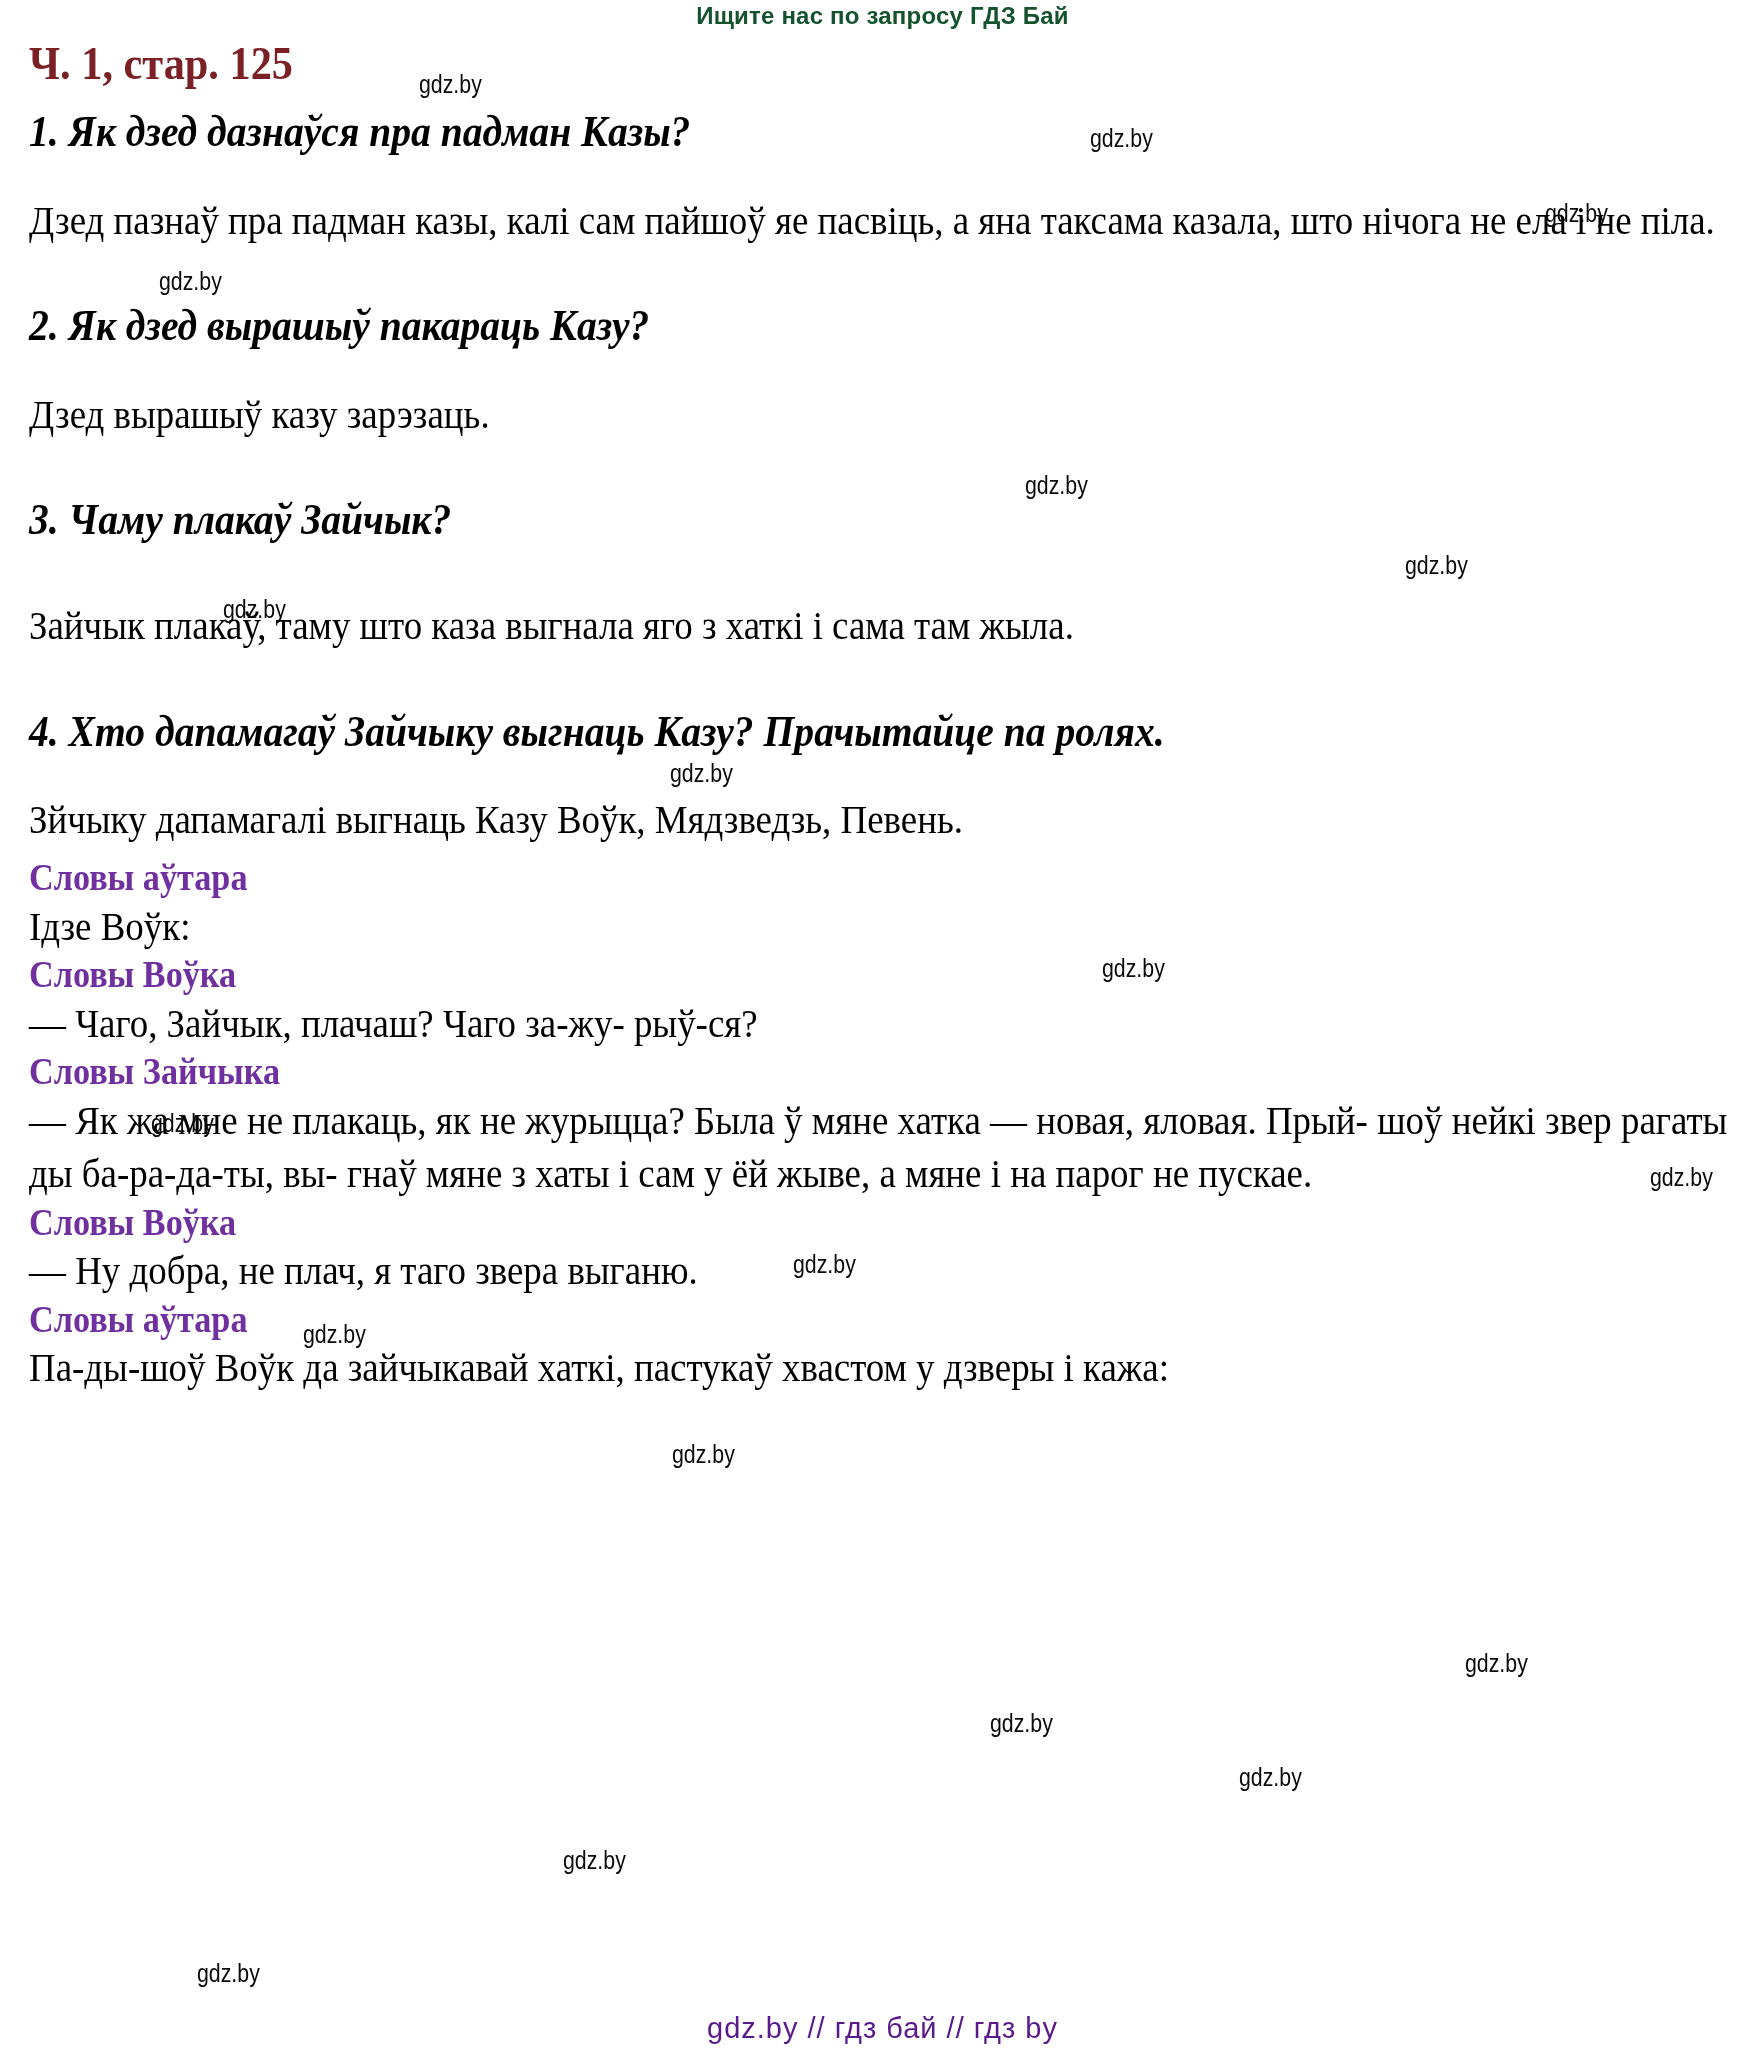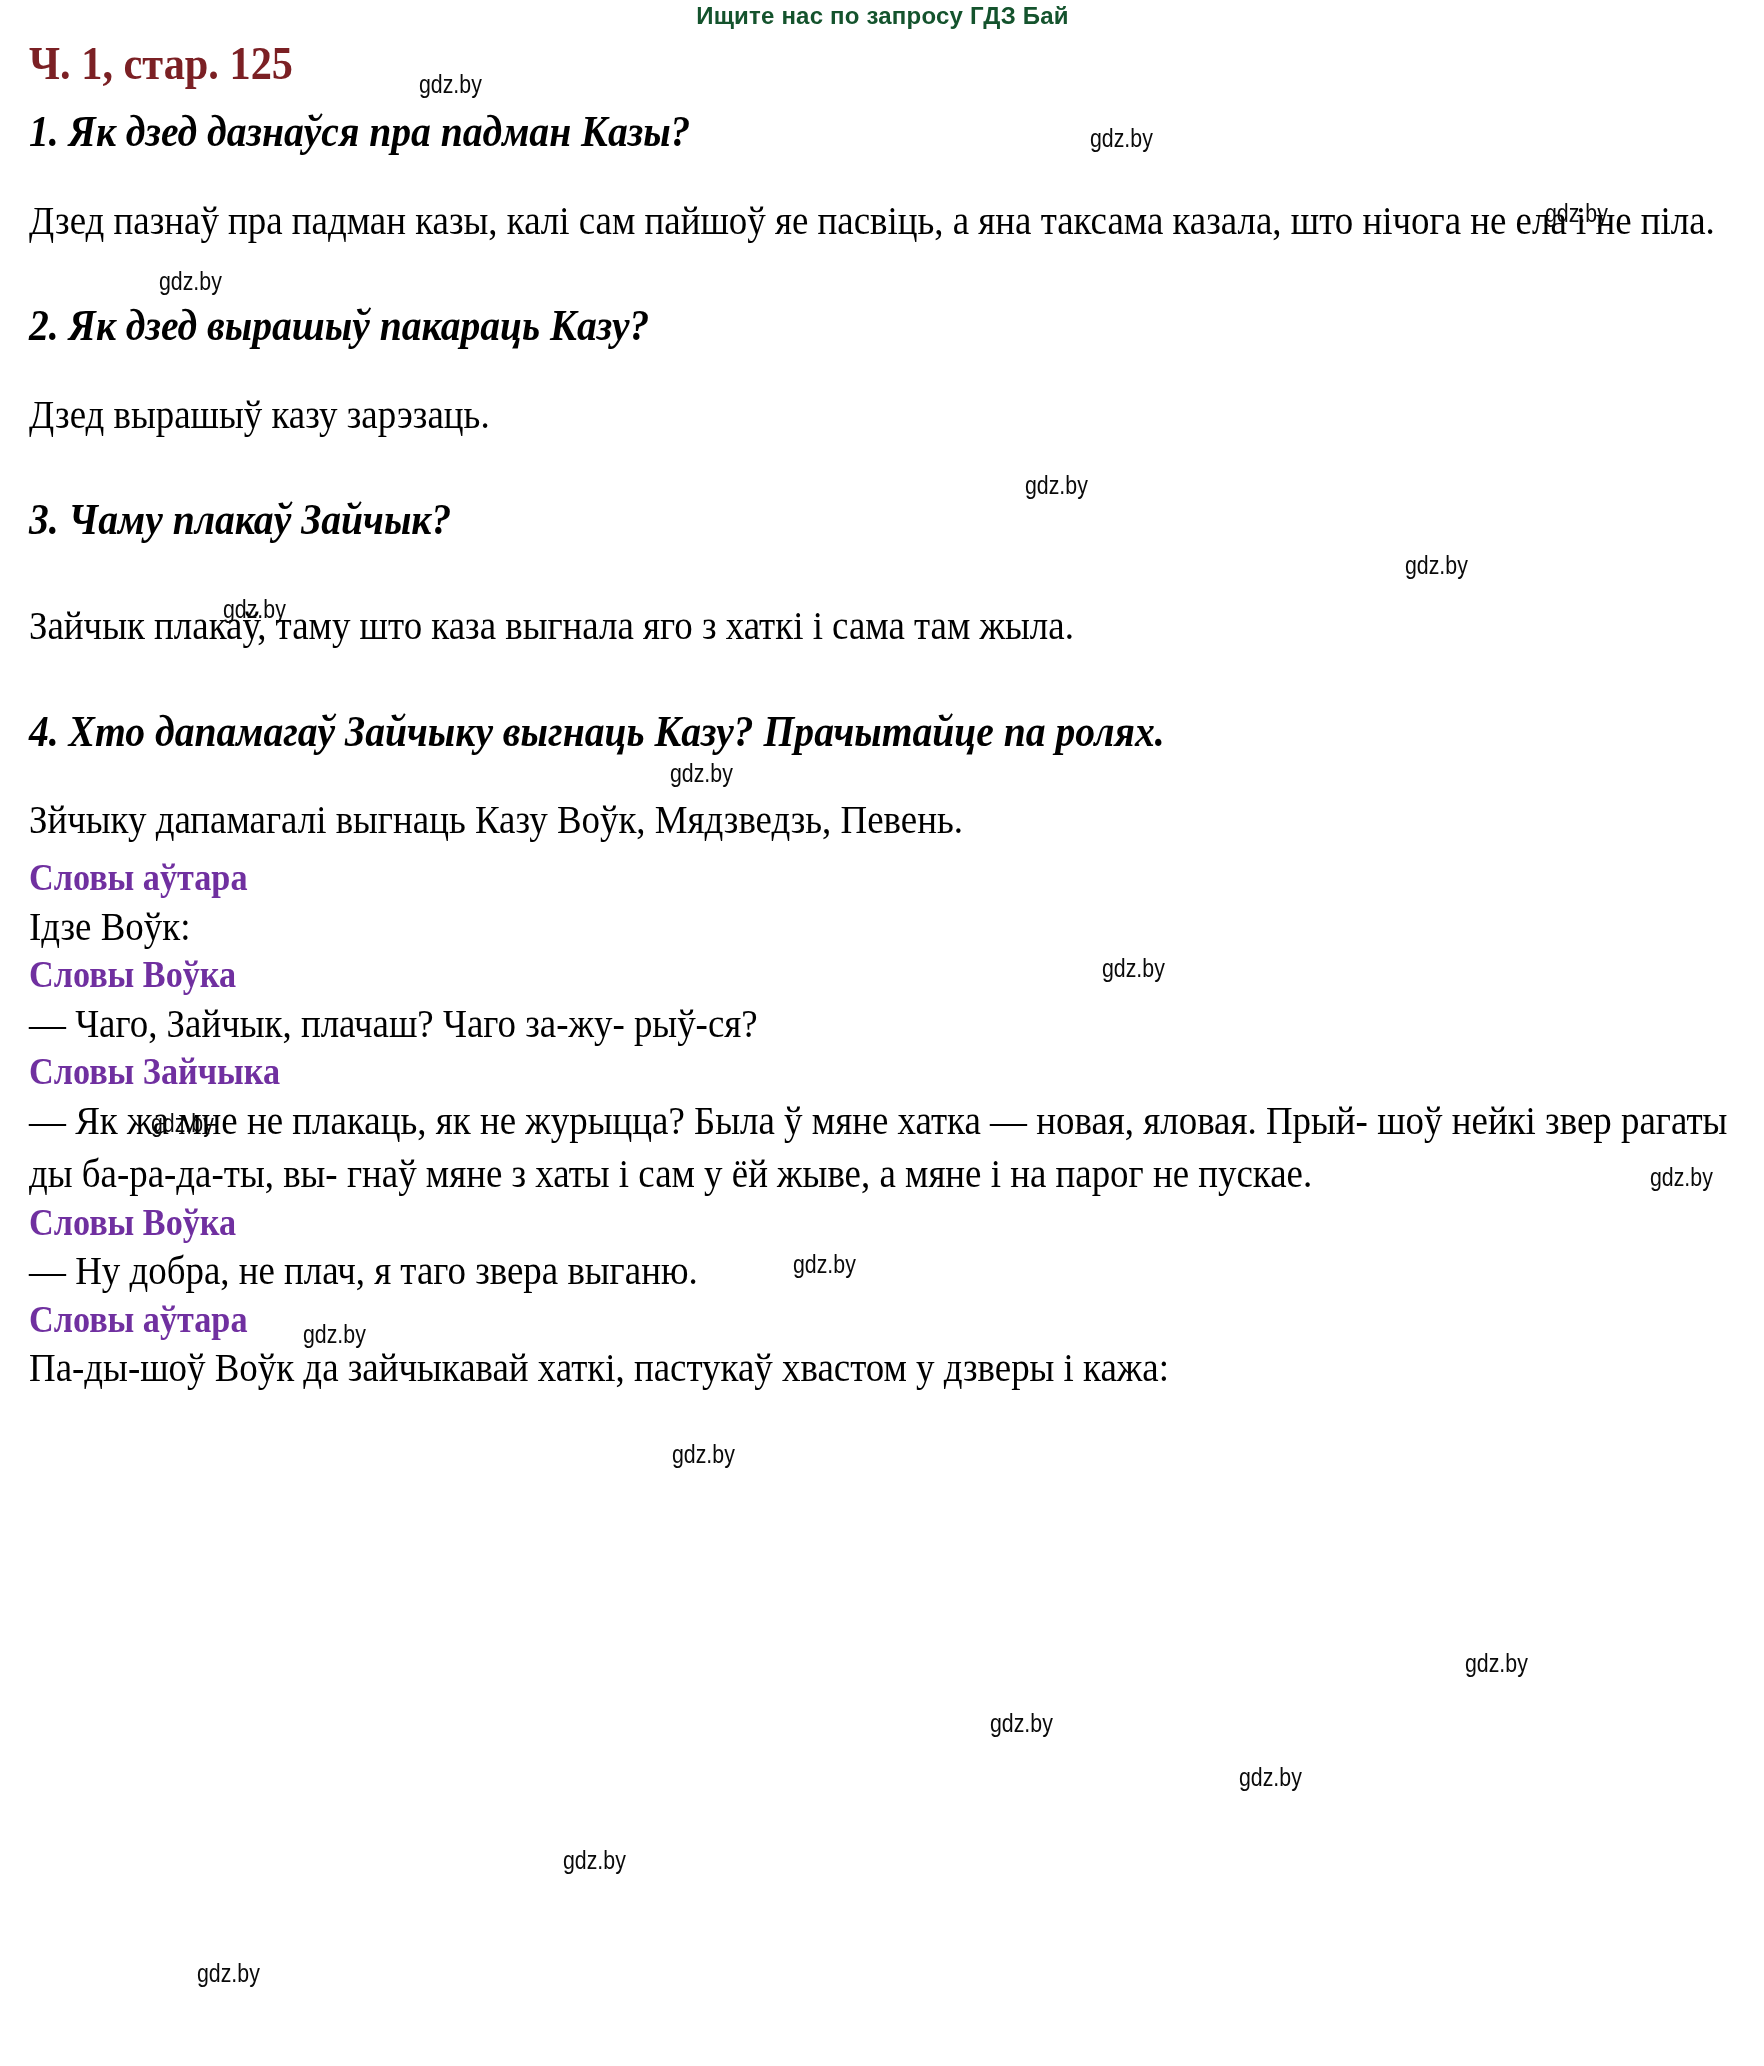--- a/index.html
+++ b/index.html
@@ -205,15 +205,16 @@
       <div class="wm" style="left: 793px; top: 1249px;">gdz.by</div>
       <div class="wm" style="left: 303px; top: 1319px;">gdz.by</div>
       <div class="wm" style="left: 672px; top: 1439px;">gdz.by</div>
       <div class="wm" style="left: 1465px; top: 1648px;">gdz.by</div>
       <div class="wm" style="left: 990px; top: 1708px;">gdz.by</div>
       <div class="wm" style="left: 1239px; top: 1762px;">gdz.by</div>
       <div class="wm" style="left: 563px; top: 1845px;">gdz.by</div>
       <div class="wm" style="left: 197px; top: 1958px;">gdz.by</div>
     </div>
 
+  <div class="footer" style="color: rgb(91, 26, 140);">gdz.by  //  гдз бай  //  гдз by</div>
 
 </div>
 
 
 </body></html>

